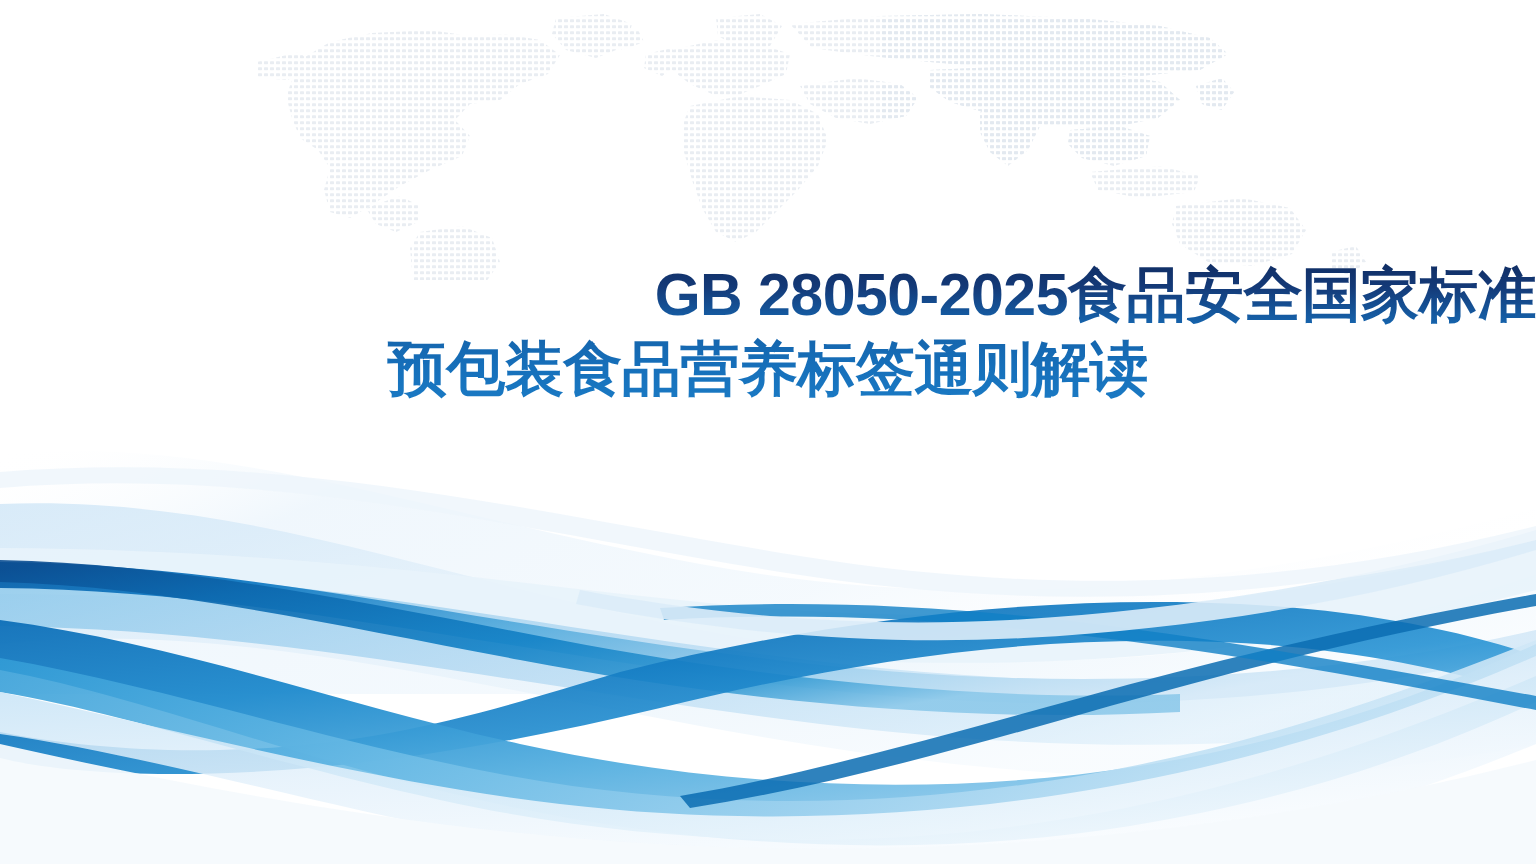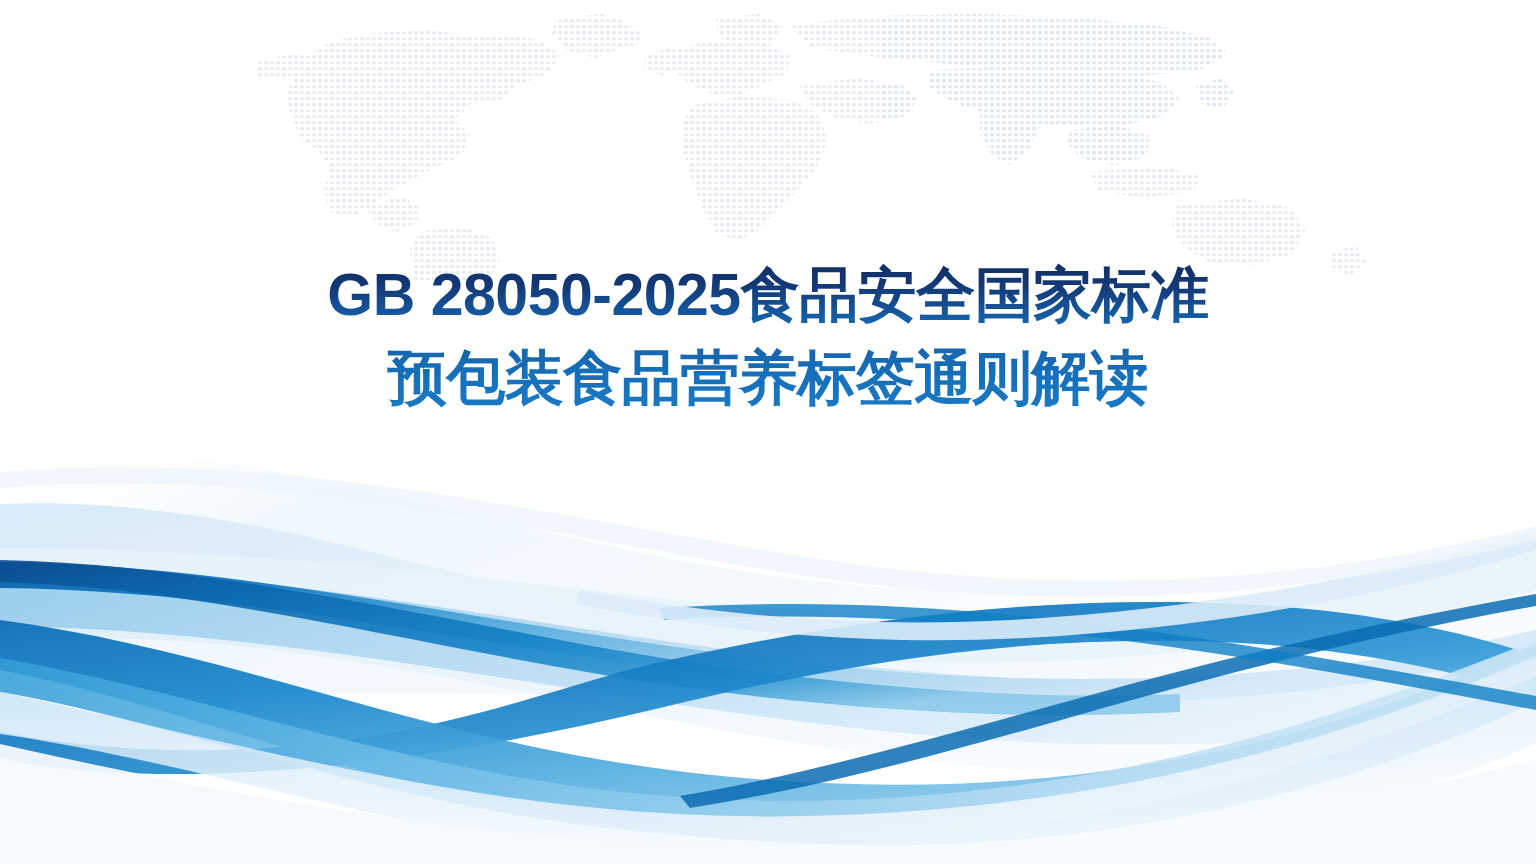--- a/index.html
+++ b/index.html
@@ -56,24 +56,25 @@
     white-space: nowrap;
   }
   #title-line-1 {
     font-size: 59px;
     background: linear-gradient(180deg, #102d63 0%, #143a78 38%, #15589e 78%, #1668b2 100%);
     -webkit-background-clip: text;
     background-clip: text;
     color: transparent;
     -webkit-text-fill-color: transparent;
     text-shadow: none;
+    text-align: right;
   }
   #title-line-2 {
     font-size: 59px;
-    margin-top: 17px;
+    margin-top: 8px;
     background: linear-gradient(180deg, #1565ad 0%, #1670bb 50%, #1a7ac4 100%);
     -webkit-background-clip: text;
     background-clip: text;
     color: transparent;
     -webkit-text-fill-color: transparent;
   }
 </style>
 </head>
 <body>
 

